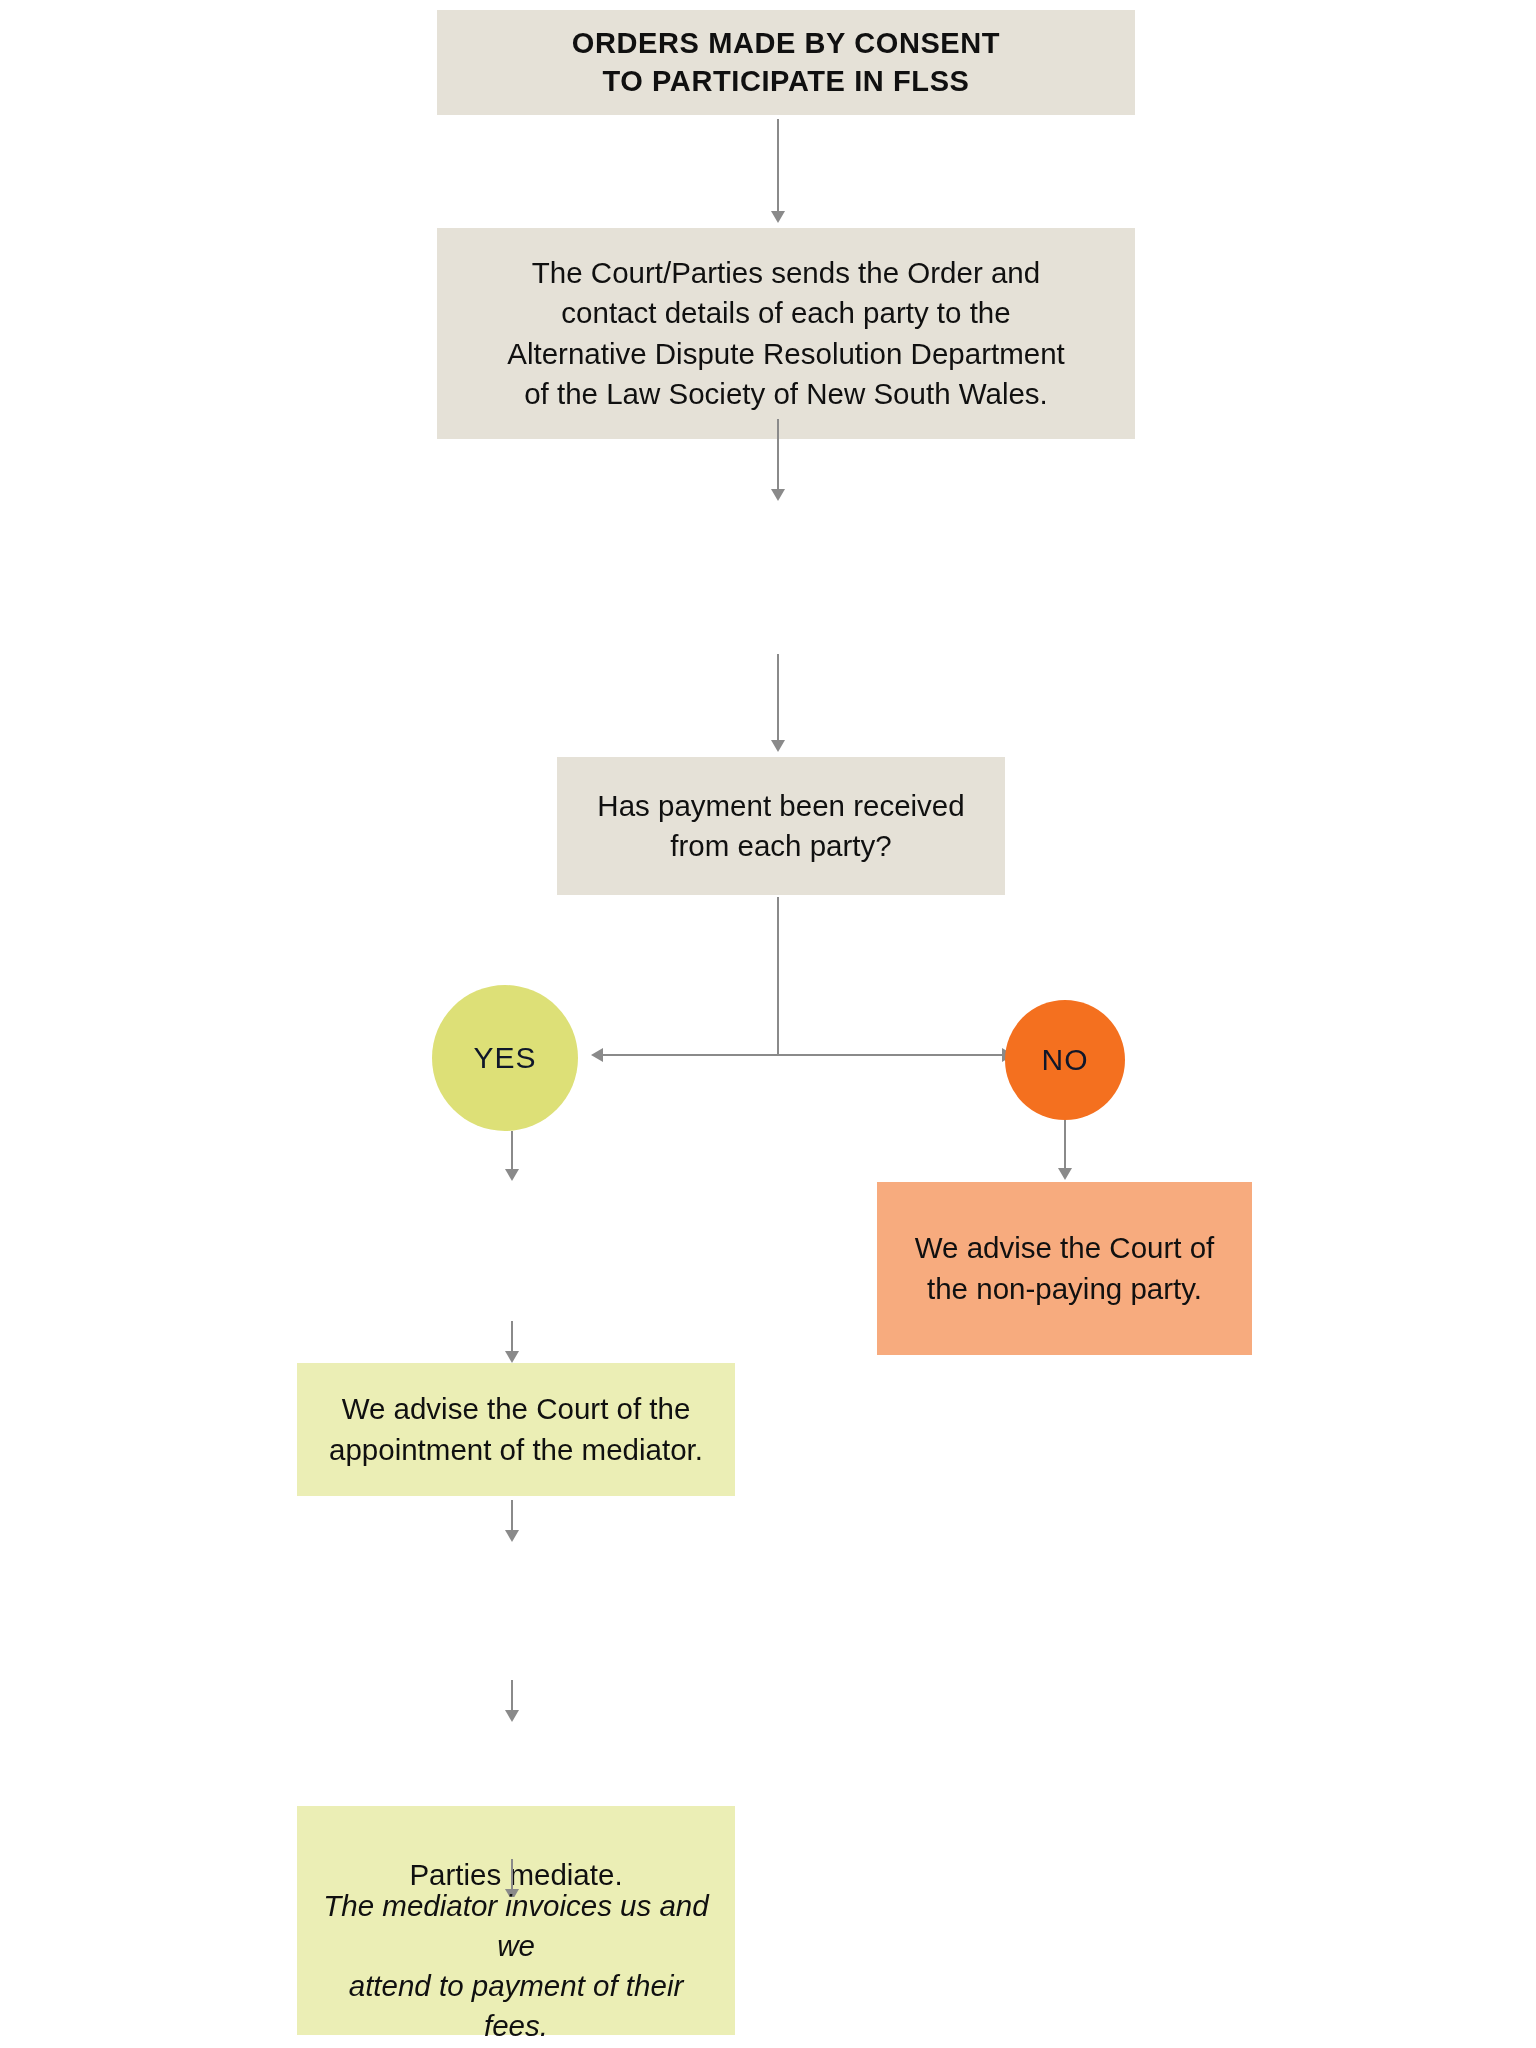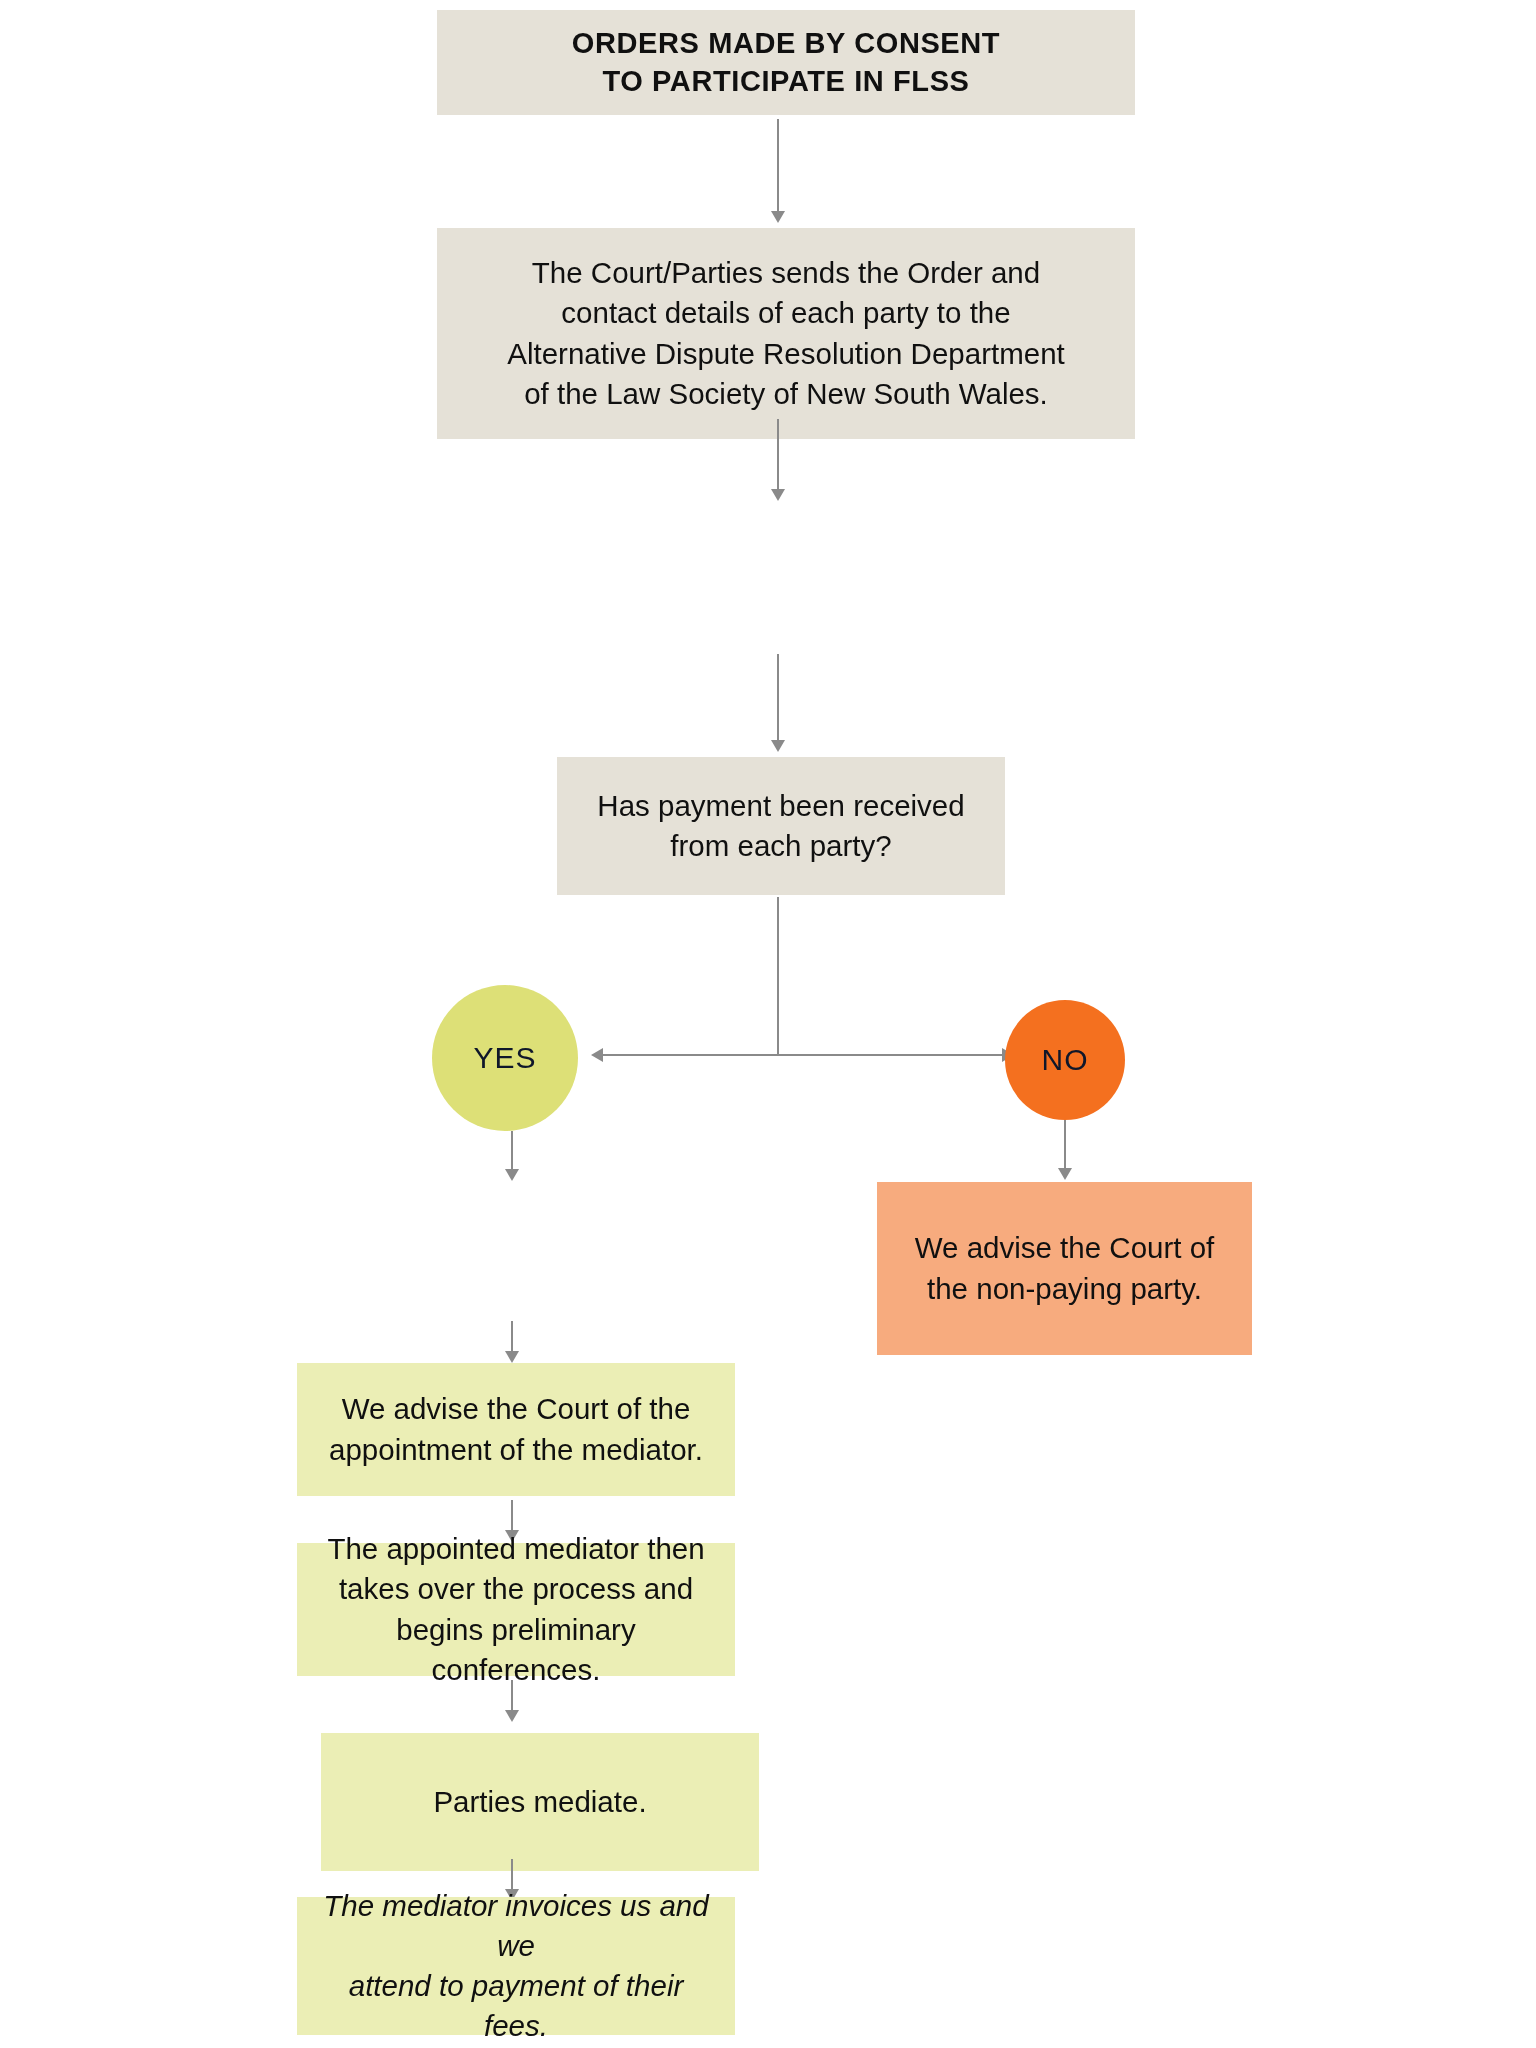--- a/index.html
+++ b/index.html
@@ -163,30 +163,25 @@
   <div class="arrowhead-down" style="left:505px;top:1351px;"></div>
 
   <div class="node box-yes body-node" style="left:297px;top:1363px;width:438px;height:133px;">
     <span class="txt">We advise the Court of the
 appointment of the mediator.</span>
   </div>
 
   <div class="vline" style="left:511px;top:1500px;height:32px;"></div>
   <div class="arrowhead-down" style="left:505px;top:1530px;"></div>
 
-  <div class="node box-yes body-node" style="left:297px;top:1543px;width:438px;height:133px;">
-    <span class="txt">The appointed mediator then
-takes over the process and
-begins preliminary conferences.</span>
-  </div>
 
   <div class="vline" style="left:511px;top:1680px;height:32px;"></div>
   <div class="arrowhead-down" style="left:505px;top:1710px;"></div>
 
-  <div class="node box-yes body-node" style="left:297px;top:1733px;width:438px;height:138px;margin-left:24px;">
+  <div class="node box-yes body-node" style="left:297px;top:1806px;width:438px;height:138px;">
     <span class="txt">Parties mediate.</span>
   </div>
 
   <div class="vline" style="left:511px;top:1859px;height:32px;"></div>
   <div class="arrowhead-down" style="left:505px;top:1889px;"></div>
 
   <div class="node box-yes body-node" style="left:297px;top:1897px;width:438px;height:138px;font-style:italic;">
     <span class="txt">The mediator invoices us and we
 attend to payment of their fees.</span>
   </div>

